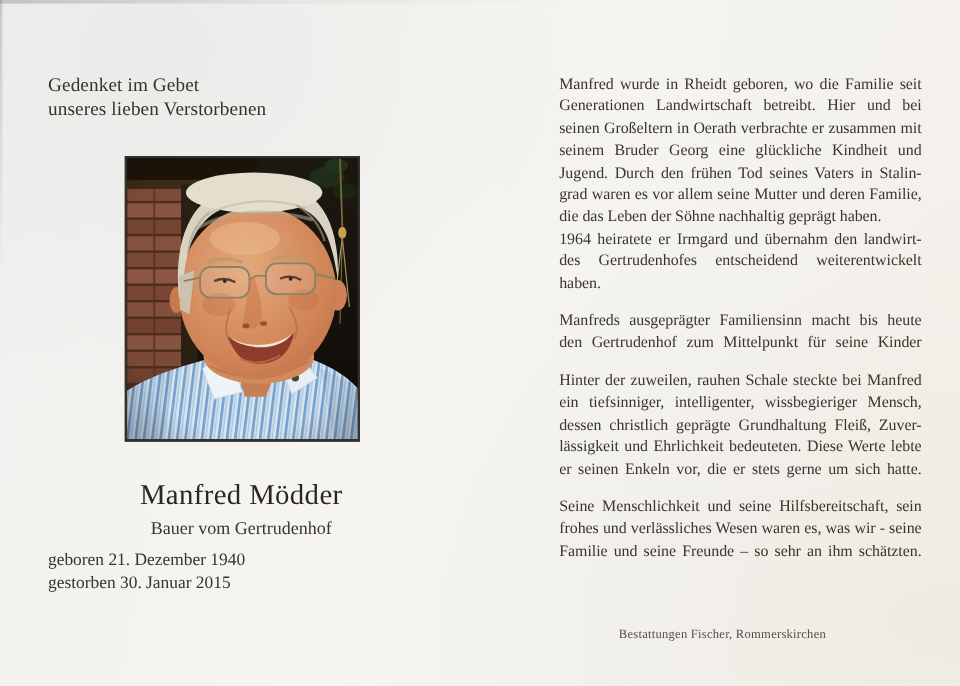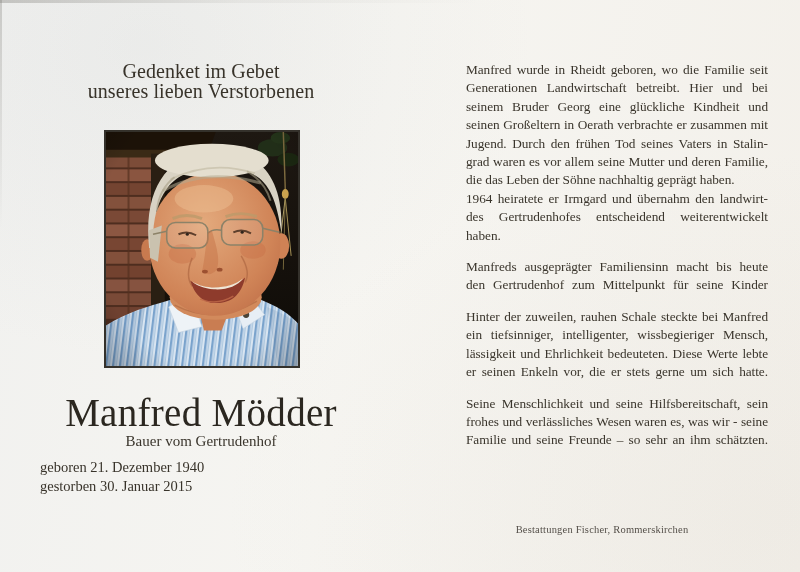--- a/index.html
+++ b/index.html
@@ -22,31 +22,31 @@
   }
   .scan-edge-left{
     position:absolute;top:0;left:0;width:2px;height:40%;
     background:linear-gradient(180deg,rgba(120,118,112,.30),transparent);
   }
 
   
   .left-panel{position:absolute;left:40px;top:0;width:322px;height:572px;}
   .invocation{
     position:absolute;top:62px;left:0;width:100%;
-    text-align:center;font-size:20px;line-height:19.5px;color:#38332a;
+    text-align:left;font-size:16px;line-height:19.5px;color:#38332a;
     letter-spacing:.1px;
   }
   .photo-frame{
     position:absolute;left:64px;top:130px;width:192px;height:234px;
     border:2px solid #34312b;background:#14100c;
   }
   .photo-frame svg{display:block;width:192px;height:234px;}
   .name-block{position:absolute;top:396px;left:0;width:100%;text-align:center;}
   .deceased-name{
-    font-size:39px;line-height:34px;color:#2b2720;letter-spacing:.3px;
+    font-size:24px;line-height:34px;color:#2b2720;letter-spacing:.3px;
   }
   .deceased-role{
     margin-top:2px;font-size:15px;line-height:18px;color:#3a352c;
   }
   .dates{
     position:absolute;top:458px;left:0;width:100%;text-align:left;
     font-size:14.5px;line-height:19px;color:#38332a;
   }
 
   
@@ -212,36 +212,37 @@
       <div>geboren 21. Dezember 1940</div>
       <div>gestorben 30. Januar 2015</div>
     </div>
   </div>
 
   <div class="right-panel">
     <div id="bio">
         <div class="para">
           <div class="line j">Manfred wurde in Rheidt geboren, wo die Familie seit</div>
           <div class="line j">Generationen Landwirtschaft betreibt. Hier und bei</div>
+          <div class="line j">seinen Großeltern in Oerath verbrachte er zusammen mit</div>
           <div class="line j">seinem Bruder Georg eine glückliche Kindheit und</div>
-          <div class="line j">seinen Großeltern in Oerath verbrachte er zusammen mit</div>
           <div class="line j">Jugend. Durch den frühen Tod seines Vaters in Stalin-</div>
           <div class="line j">grad waren es vor allem seine Mutter und deren Familie,</div>
           <div class="line">die das Leben der Söhne nachhaltig geprägt haben.</div>
           <div class="line j">1964 heiratete er Irmgard und übernahm den landwirt-</div>
           <div class="line j">des Gertrudenhofes entscheidend weiterentwickelt</div>
           <div class="line">haben.</div>
         </div>
         <div class="para">
           <div class="line j">Manfreds ausgeprägter Familiensinn macht bis heute</div>
           <div class="line j">den Gertrudenhof zum Mittelpunkt für seine Kinder</div>
         </div>
         <div class="para">
           <div class="line j">Hinter der zuweilen, rauhen Schale steckte bei Manfred</div>
           <div class="line j">ein tiefsinniger, intelligenter, wissbegieriger Mensch,</div>
+          <div class="line j">dessen christlich geprägte Grundhaltung Fleiß, Zuver-</div>
           <div class="line j">lässigkeit und Ehrlichkeit bedeuteten. Diese Werte lebte</div>
           <div class="line j">er seinen Enkeln vor, die er stets gerne um sich hatte.</div>
         </div>
         <div class="para">
           <div class="line j">Seine Menschlichkeit und seine Hilfsbereitschaft, sein</div>
           <div class="line j">frohes und verlässliches Wesen waren es, was wir - seine</div>
           <div class="line j">Familie und seine Freunde – so sehr an ihm schätzten.</div>
         </div>
       </div>
   </div>

